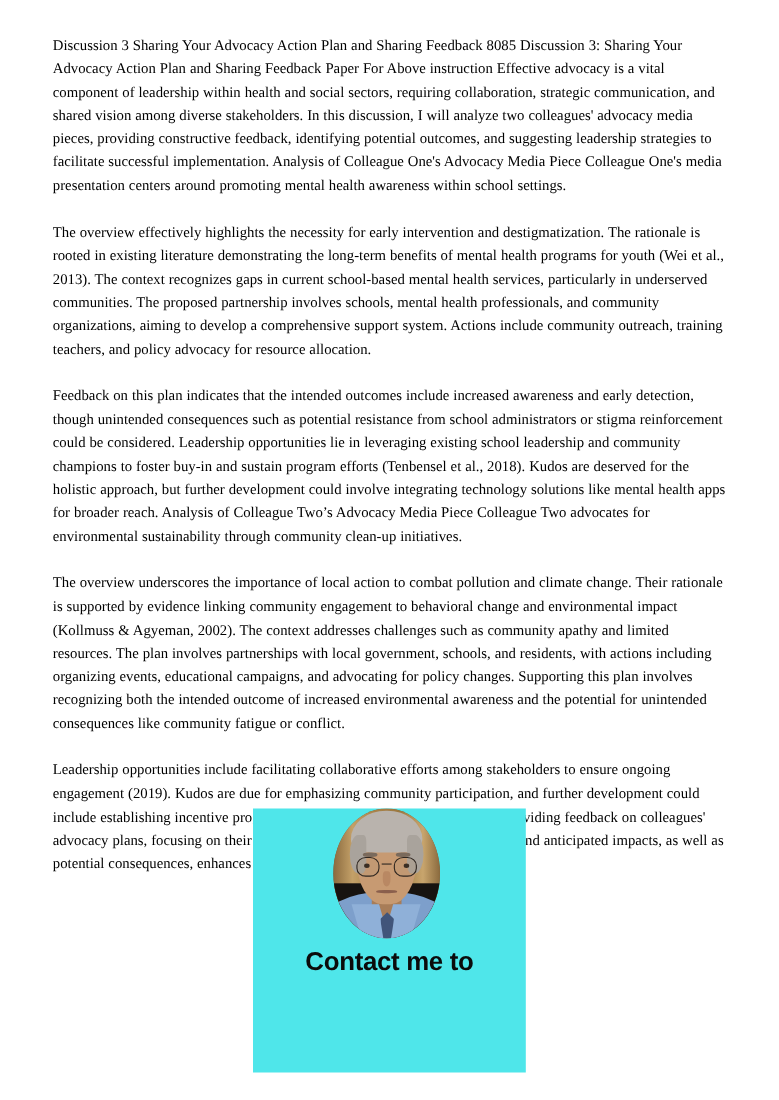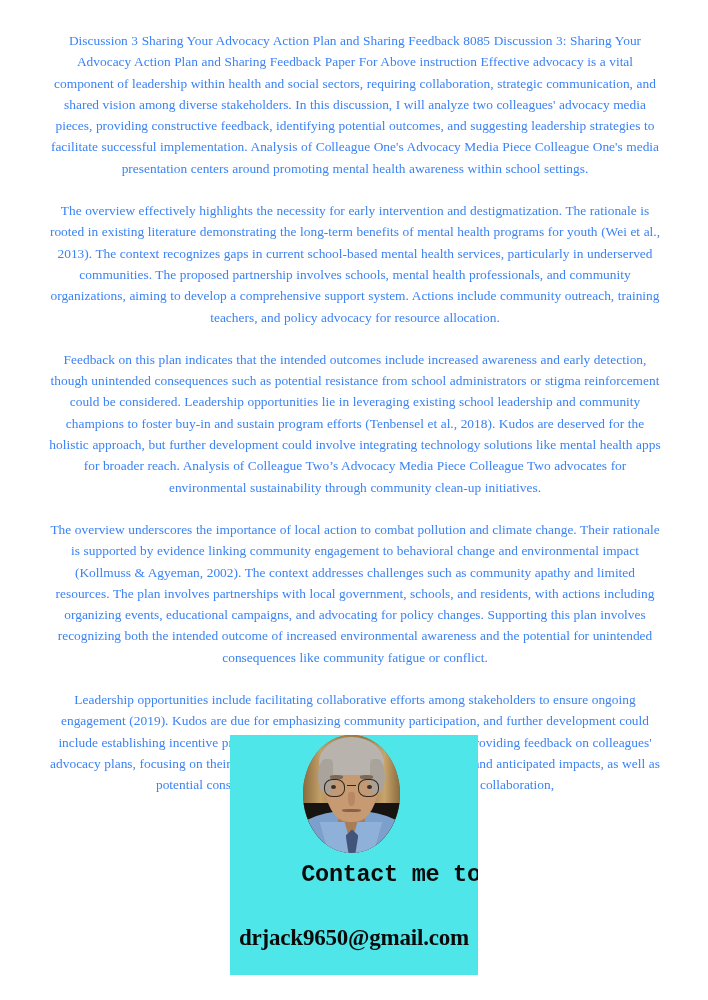--- a/index.html
+++ b/index.html
@@ -28,22 +28,22 @@
     position: absolute;
     left: 48px;
     top: 30px;
     width: 614px;
   }
 
   .para {
     font-family: "Liberation Serif", "DejaVu Serif", serif;
     font-size: 13.4px;
     line-height: 21.3px;
-    color: #3b82f6;
-    text-align: center;
+    color: #000000;
+    text-align: left;
     margin: 0 0 21px 0;
     letter-spacing: 0.01px;
     word-spacing: 0.2px;
   }
   .para:last-child { margin-bottom: 0; }
 
   
   #contact-overlay {
     position: absolute;
     left: 230px;
@@ -149,27 +149,26 @@
   .ph-mouth {
     position: absolute; left: 40%; top: 63%; width: 20%; height: 2.4%;
     background: #8a5f4c; border-radius: 40%;
   }
 
   #contact-line-1, #contact-line-2 {
     position: absolute;
     left: 0;
     width: 248px;
     text-align: center;
-    font-family: Liberation Mono, monospace;
+    font-family: Liberation Sans, sans-serif;
     font-weight: bold;
     font-size: 23.5px;
     letter-spacing: -0.3px;
     color: #0b0b0b;
     white-space: nowrap;
-    margin-left: 37px;
   }
   #contact-line-1 { top: 126px; }
   #contact-line-2 { top: 156px; }
 
   #contact-email {
     position: absolute;
     left: 0;
     top: 190px;
     width: 248px;
     text-align: center;
@@ -213,17 +212,16 @@
       <div class="ph-glass-l"></div>
       <div class="ph-glass-r"></div>
       <div class="ph-bridge"></div>
       <div class="ph-eye-l"></div>
       <div class="ph-eye-r"></div>
       <div class="ph-nose"></div>
       <div class="ph-mouth"></div>
     </div>
 
     <div id="contact-line-1">Contact me to</div>
-    <div id="contact-email">drjack9650@gmail.com</div>
 
   </div>
 
 </div>
 
 </body></html>

